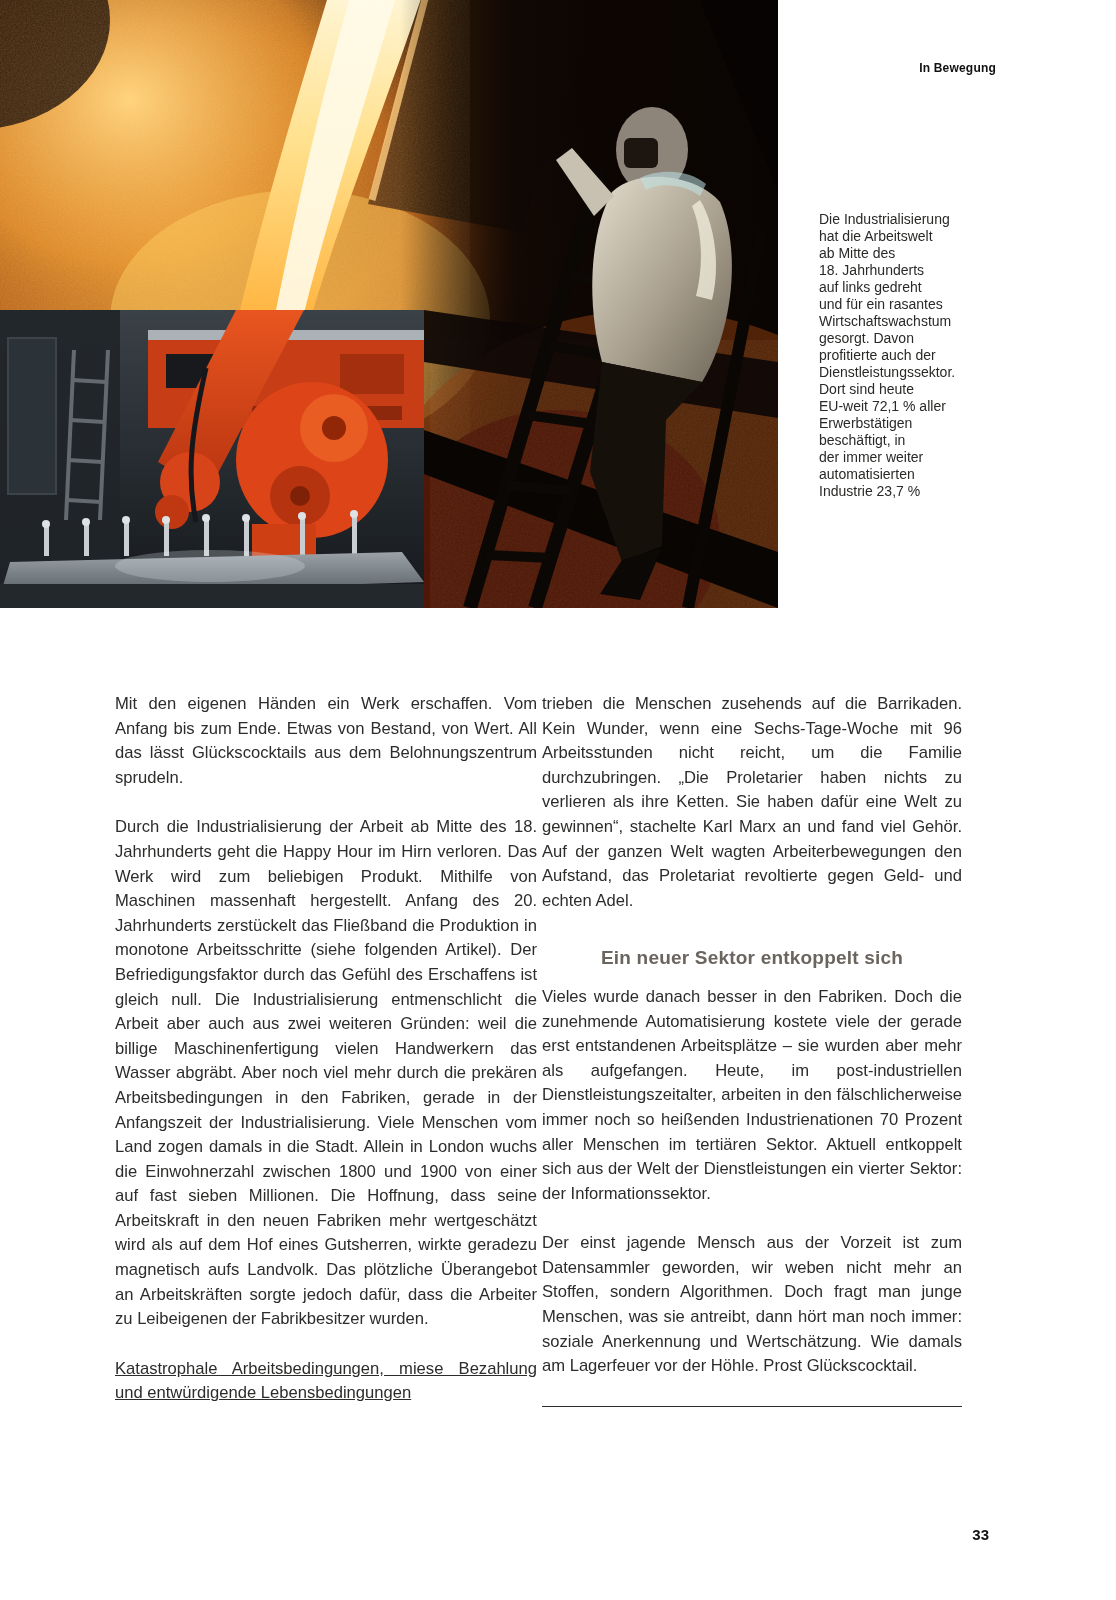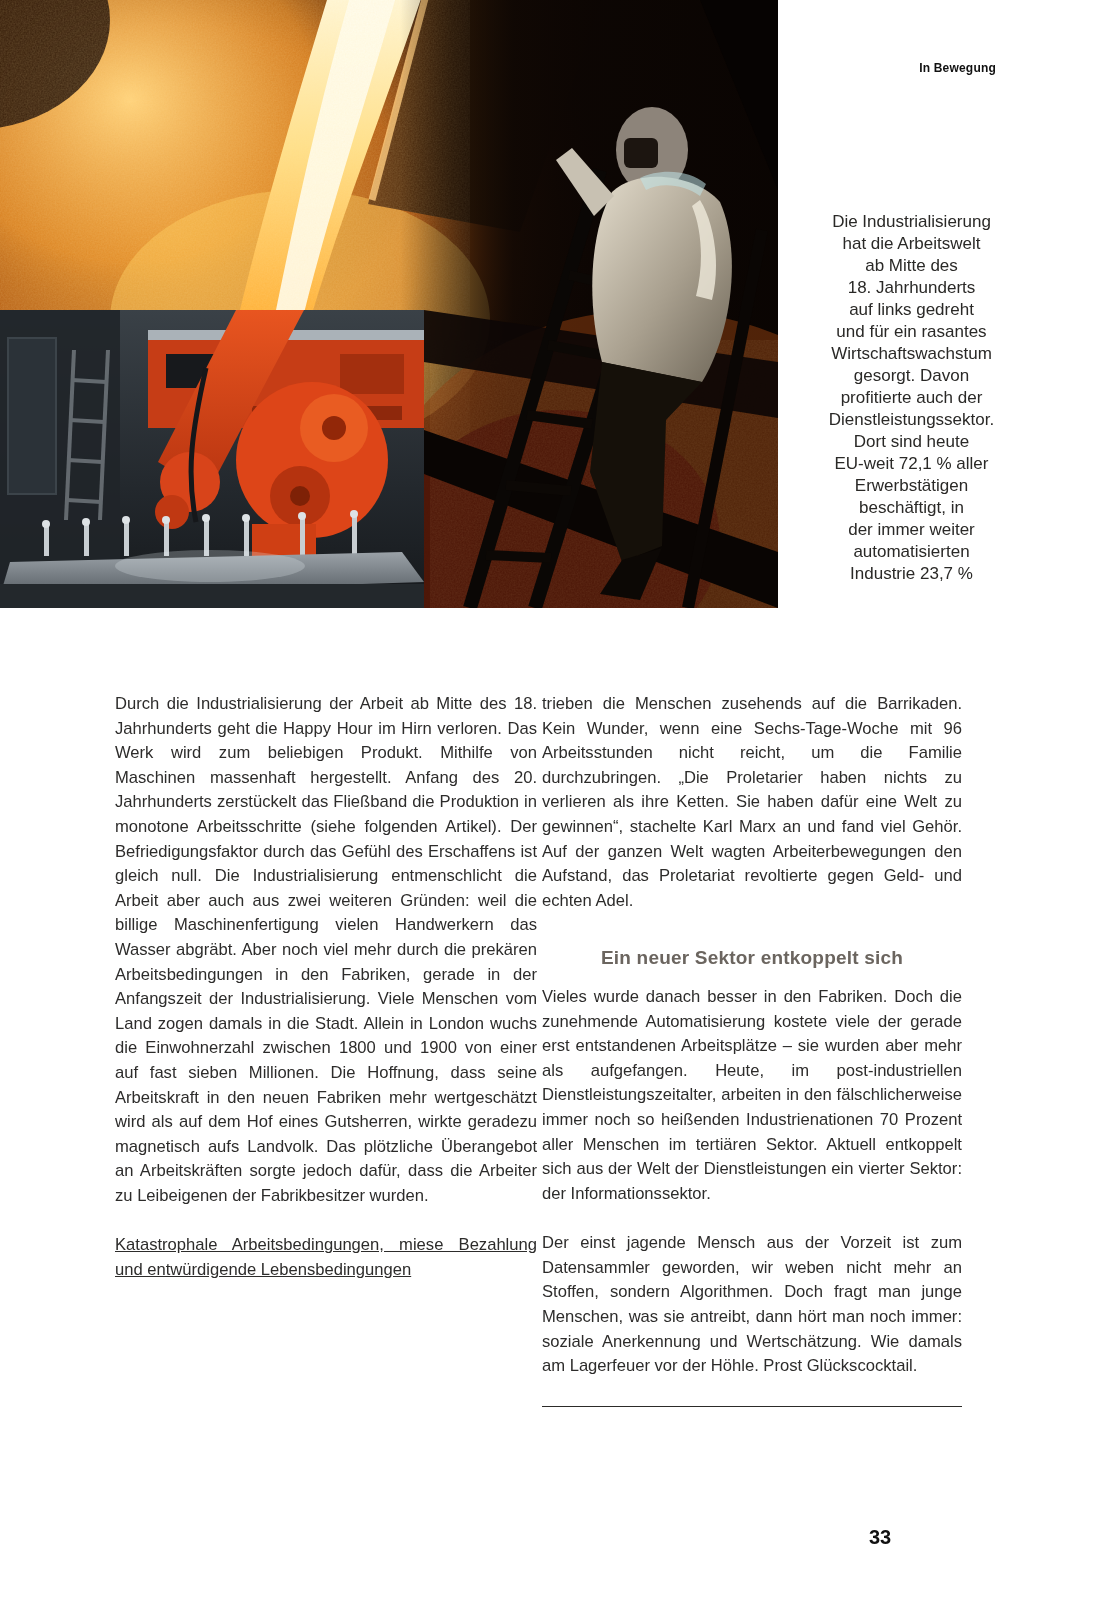--- a/index.html
+++ b/index.html
@@ -12,40 +12,39 @@
   .collage{position:absolute;left:0;top:0;width:778px;height:608px;}
   .collage svg{display:block;}
   
   .running-head{
     position:absolute;top:61px;left:830px;width:166px;text-align:right;
     font-size:12px;font-weight:bold;color:#111111;letter-spacing:.2px;
   }
   
   .caption{
     position:absolute;left:819px;top:211px;width:185px;
-    font-size:17px;line-height:22px;color:#2a2927;
+    font-size:14px;line-height:17px;color:#2a2927;
     white-space:pre-line;
-    text-align:center;
   }
   
   .col{position:absolute;top:692px;font-size:16.6px;line-height:24.6px;
        text-align:justify;color:#2d2c2b;}
   .col-left{left:115px;width:422px;}
   .col-right{left:542px;width:420px;}
   .col p{margin:0 0 25px 0;}
   .col p:last-child{margin-bottom:5px;text-decoration:underline;}
   .subhead{
     font-size:19px;font-weight:bold;color:#6b655f;
     margin:33px 0 14px 0;text-align:center;letter-spacing:.2px;
   }
   .end-rule{border:none;border-top:1.5px solid #2c2b29;margin:27px 0 0 0;width:420px;}
   
   .folio{
-    position:absolute;top:1526px;left:869px;width:120px;text-align:left;
-    font-size:20px;font-weight:bold;color:#111111;
+    position:absolute;top:1526px;left:869px;width:120px;text-align:right;
+    font-size:15px;font-weight:bold;color:#111111;
   }
 </style>
 </head>
 <body>
 
 <div class="collage">
   <svg width="778" height="608" viewBox="0 0 778 608">
     <defs>
       <radialGradient id="gGlow" cx="50%" cy="50%" r="50%">
         <stop offset="0%" stop-color="#f7a93d"></stop>
@@ -218,20 +217,21 @@
 Dienstleistungssektor.
 Dort sind heute
 EU-weit 72,1 % aller
 Erwerbstätigen
 beschäftigt, in
 der immer weiter
 automatisierten
 Industrie 23,7 %</div>
 
 <div class="col col-left">
+  <p>Mit den eigenen Händen ein Werk erschaffen. Vom Anfang bis zum Ende. Etwas von Bestand, von Wert. All das lässt Glückscocktails aus dem Belohnungszentrum sprudeln.</p>
   <p>Durch die Industrialisierung der Arbeit ab Mitte des 18. Jahrhunderts geht die Happy Hour im Hirn verloren. Das Werk wird zum beliebigen Produkt. Mithilfe von Maschinen massenhaft hergestellt. Anfang des 20. Jahrhunderts zerstückelt das Fließband die Produktion in monotone Arbeitsschritte (siehe folgenden Artikel). Der Befriedigungsfaktor durch das Gefühl des Erschaffens ist gleich null. Die Industrialisierung entmenschlicht die Arbeit aber auch aus zwei weiteren Gründen: weil die billige Maschinenfertigung vielen Handwerkern das Wasser abgräbt. Aber noch viel mehr durch die prekären Arbeitsbedingungen in den Fabriken, gerade in der Anfangszeit der Industrialisierung. Viele Menschen vom Land zogen damals in die Stadt. Allein in London wuchs die Einwohnerzahl zwischen 1800 und 1900 von einer auf fast sieben Millionen. Die Hoffnung, dass seine Arbeitskraft in den neuen Fabriken mehr wertgeschätzt wird als auf dem Hof eines Gutsherren, wirkte geradezu magnetisch aufs Landvolk. Das plötzliche Überangebot an Arbeitskräften sorgte jedoch dafür, dass die Arbeiter zu Leibeigenen der Fabrikbesitzer wurden.</p>
   <p>Katastrophale Arbeitsbedingungen, miese Bezahlung und entwürdigende Lebensbedingungen</p>
 </div>
 
 <div class="col col-right">
   <p>trieben die Menschen zusehends auf die Barrikaden. Kein Wunder, wenn eine Sechs-Tage-Woche mit 96 Arbeitsstunden nicht reicht, um die Familie durchzubringen. „Die Proletarier haben nichts zu verlieren als ihre Ketten. Sie haben dafür eine Welt zu gewinnen“, stachelte Karl Marx an und fand viel Gehör. Auf der ganzen Welt wagten Arbeiterbewegungen den Aufstand, das Proletariat revoltierte gegen Geld- und echten Adel.</p>
   <h2 class="subhead">Ein neuer Sektor entkoppelt sich</h2>
   <p>Vieles wurde danach besser in den Fabriken. Doch die zunehmende Automatisierung kostete viele der gerade erst entstandenen Arbeitsplätze – sie wurden aber mehr als aufgefangen. Heute, im post-industriellen Dienstleistungszeitalter, arbeiten in den fälschlicherweise immer noch so heißenden Industrienationen 70 Prozent aller Menschen im tertiären Sektor. Aktuell entkoppelt sich aus der Welt der Dienstleistungen ein vierter Sektor: der Informationssektor.</p>
   <p>Der einst jagende Mensch aus der Vorzeit ist zum Datensammler geworden, wir weben nicht mehr an Stoffen, sondern Algorithmen. Doch fragt man junge Menschen, was sie antreibt, dann hört man noch immer: soziale Anerkennung und Wertschätzung. Wie damals am Lagerfeuer vor der Höhle. Prost Glückscocktail.</p>
   <hr class="end-rule">

